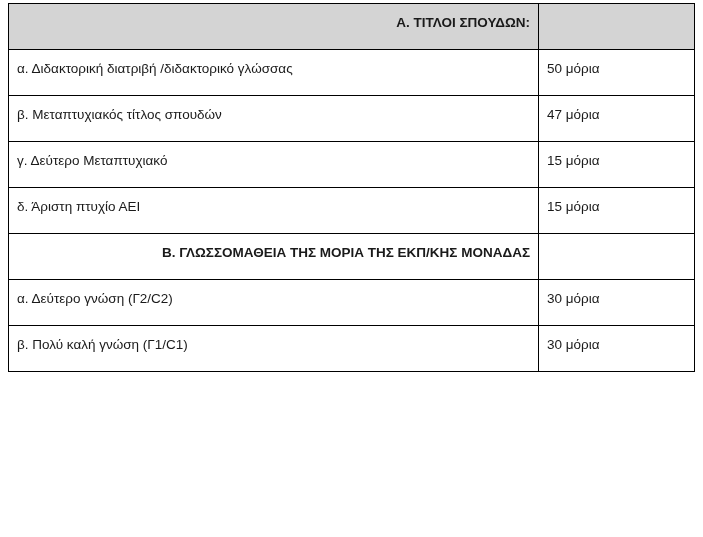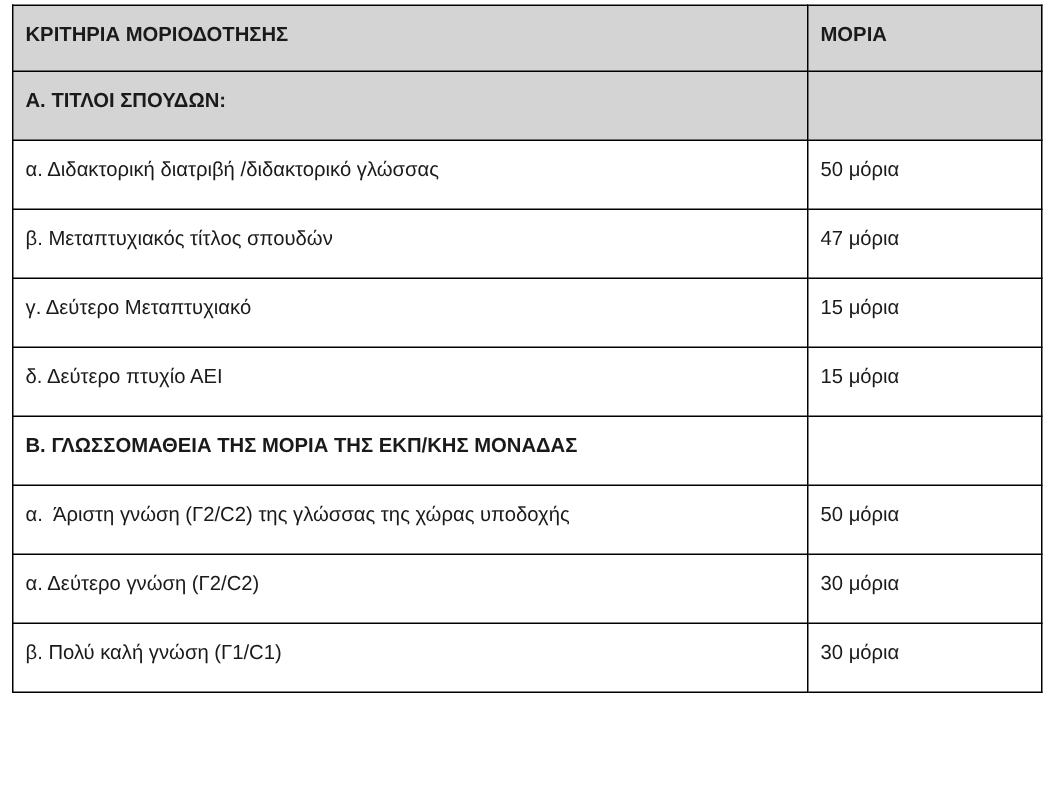--- a/index.html
+++ b/index.html
@@ -44,48 +44,40 @@
   .col-points   { width: 156px; }
 
   
   .cell-text {
     display: block;
     padding-top: 11px;
   }
 
   tr.row-std td { height: 45px; }
   tr.row-head td { height: 43px; background: #d4d4d4; }
-  tr.row-section td { height: 45px; }
+  tr.row-section td { height: 45px; text-align: right; }
 
   td.shaded { background: #d4d4d4; }
 
   .bold .cell-text { font-weight: bold; }
 
   
   .cell-text { white-space: pre-wrap; }
 </style>
 </head>
 <body>
 
 <div class="page">
 
   <table class="criteria-table">
     <colgroup>
       <col class="col-criteria">
       <col class="col-points">
     </colgroup>
     <tbody>
-        <tr class="row-head">
-          <td class="bold shaded">
-            <span class="cell-text">ΚΡΙΤΗΡΙΑ ΜΟΡΙΟΔΟΤΗΣΗΣ</span>
-          </td>
-          <td class="bold shaded">
-            <span class="cell-text">ΜΟΡΙΑ</span>
-          </td>
-        </tr>
         <tr class="row-section">
           <td class="bold shaded">
             <span class="cell-text">Α. ΤΙΤΛΟΙ ΣΠΟΥΔΩΝ:</span>
           </td>
           <td class="bold shaded">
             <span class="cell-text"></span>
           </td>
         </tr>
         <tr class="row-std">
           <td>
@@ -106,40 +98,32 @@
         <tr class="row-std">
           <td>
             <span class="cell-text">γ. Δεύτερο Μεταπτυχιακό</span>
           </td>
           <td>
             <span class="cell-text">15 μόρια</span>
           </td>
         </tr>
         <tr class="row-std">
           <td>
-            <span class="cell-text">δ. Δεύτερο πτυχίο ΑΕΙ</span>
+            <span class="cell-text">δ. Άριστη πτυχίο ΑΕΙ</span>
           </td>
           <td>
             <span class="cell-text">15 μόρια</span>
           </td>
         </tr>
         <tr class="row-section">
           <td class="bold">
             <span class="cell-text">Β. ΓΛΩΣΣΟΜΑΘΕΙΑ ΤΗΣ ΜΟΡΙΑ ΤΗΣ ΕΚΠ/ΚΗΣ ΜΟΝΑΔΑΣ</span>
           </td>
           <td class="bold">
             <span class="cell-text"></span>
-          </td>
-        </tr>
-        <tr class="row-std">
-          <td>
-            <span class="cell-text">α.  Άριστη γνώση (Γ2/C2) της γλώσσας της χώρας υποδοχής</span>
-          </td>
-          <td>
-            <span class="cell-text">50 μόρια</span>
           </td>
         </tr>
         <tr class="row-std">
           <td>
             <span class="cell-text">α. Δεύτερο γνώση (Γ2/C2)</span>
           </td>
           <td>
             <span class="cell-text">30 μόρια</span>
           </td>
         </tr>

